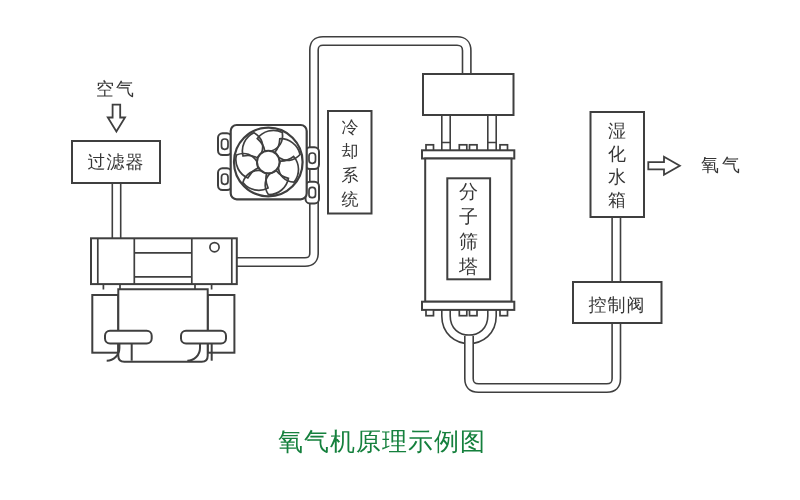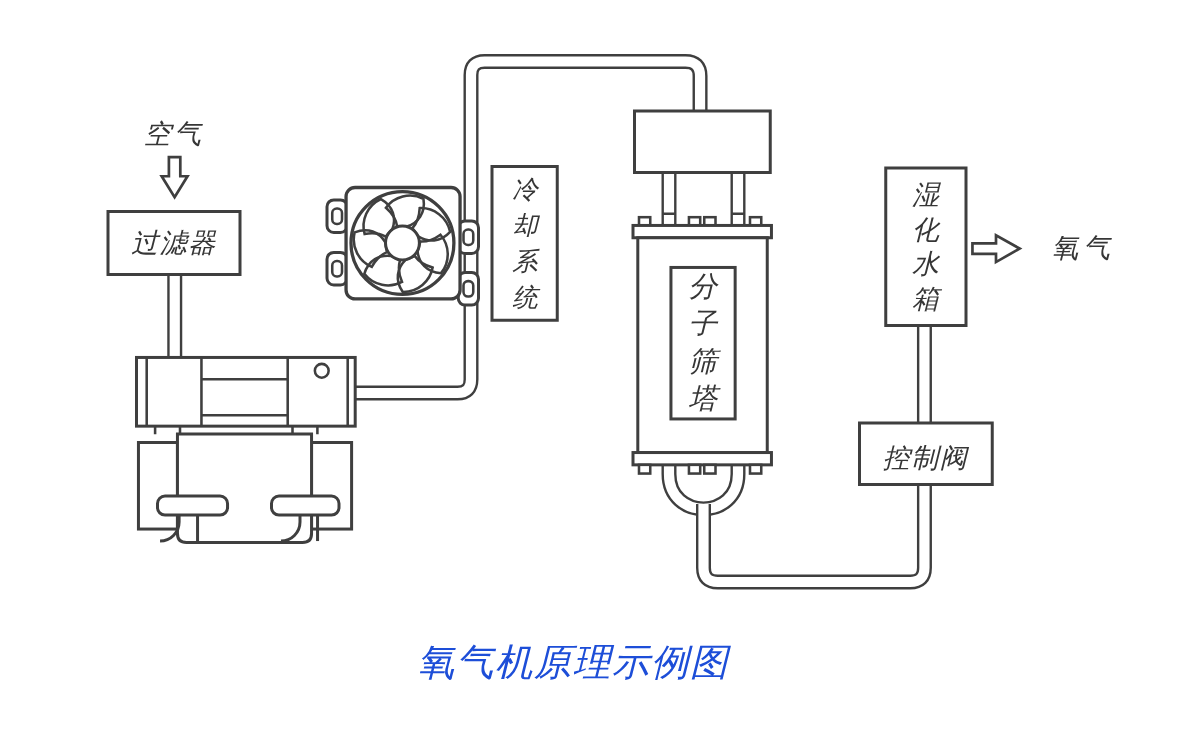--- a/index.html
+++ b/index.html
@@ -1,18 +1,18 @@
 <!DOCTYPE html>
 <html><head>
 <meta charset="utf-8">
 <style>
   html,body{margin:0;padding:0;background:#fff;}
   #stage{
     position:relative;width:800px;height:500px;background:#ffffff;
-    font-family:"DejaVu Sans",sans-serif;color:#363636;overflow:hidden;font-style:italic;
+    font-family:"DejaVu Sans",sans-serif;color:#363636;overflow:hidden;
   }
   #artwork{position:absolute;left:0;top:0;}
   
   .pd{stroke:#3f3f3f;stroke-width:10;fill:none;}
   .pw{stroke:#ffffff;stroke-width:6.8;fill:none;}
   .bx{fill:#ffffff;stroke:#3f3f3f;stroke-width:2;}
   .bx15{fill:#ffffff;stroke:#3f3f3f;stroke-width:1.7;}
   .ln{stroke:#3f3f3f;stroke-width:1.7;fill:none;}
   .ln2{stroke:#3f3f3f;stroke-width:2;fill:none;}
   .arrow{fill:#ffffff;stroke:#3f3f3f;stroke-width:1.8;}
@@ -26,21 +26,21 @@
   .sep{left:423px;top:74px;width:90px;height:41px;font-size:18px;letter-spacing:1px;}
   .ctrl{left:573px;top:282px;width:88px;height:46px;font-size:18px;letter-spacing:1px;}
   .cool{left:328px;top:111px;width:44px;height:103px;font-size:17px;}
   .cool .vchar{line-height:24px;}
   .tower{left:447px;top:178px;width:43px;height:101px;font-size:19px;}
   .tower .vchar{line-height:25px;}
   .tank{left:590px;top:112px;width:54px;height:105px;font-size:18px;}
   .tank .vchar{line-height:23px;}
   .oxy{left:698px;top:154px;width:48px;height:22px;font-size:18px;letter-spacing:3px;}
   .comp{left:90px;top:379px;width:142px;height:20px;font-size:17.5px;letter-spacing:1px;}
-  .title{left:250px;top:426px;width:264px;height:30px;font-size:25px;letter-spacing:1px;color:#1d4ed8;}
+  .title{left:250px;top:426px;width:264px;height:30px;font-size:25px;letter-spacing:1px;color:#15803d;}
 </style>
 </head>
 <body>
 
 <div id="stage">
 
   <svg id="artwork" width="800" height="500" viewBox="0 0 800 500">
     <defs>
       <path id="blade" d="M 3 -11 C 10.5 -13.5 15.5 -20 14 -29.5 C 5 -34 -5.5 -31 -11 -23.5 C -7 -20 -4.3 -15.5 -3.6 -11.4 Z"></path>
     </defs>

